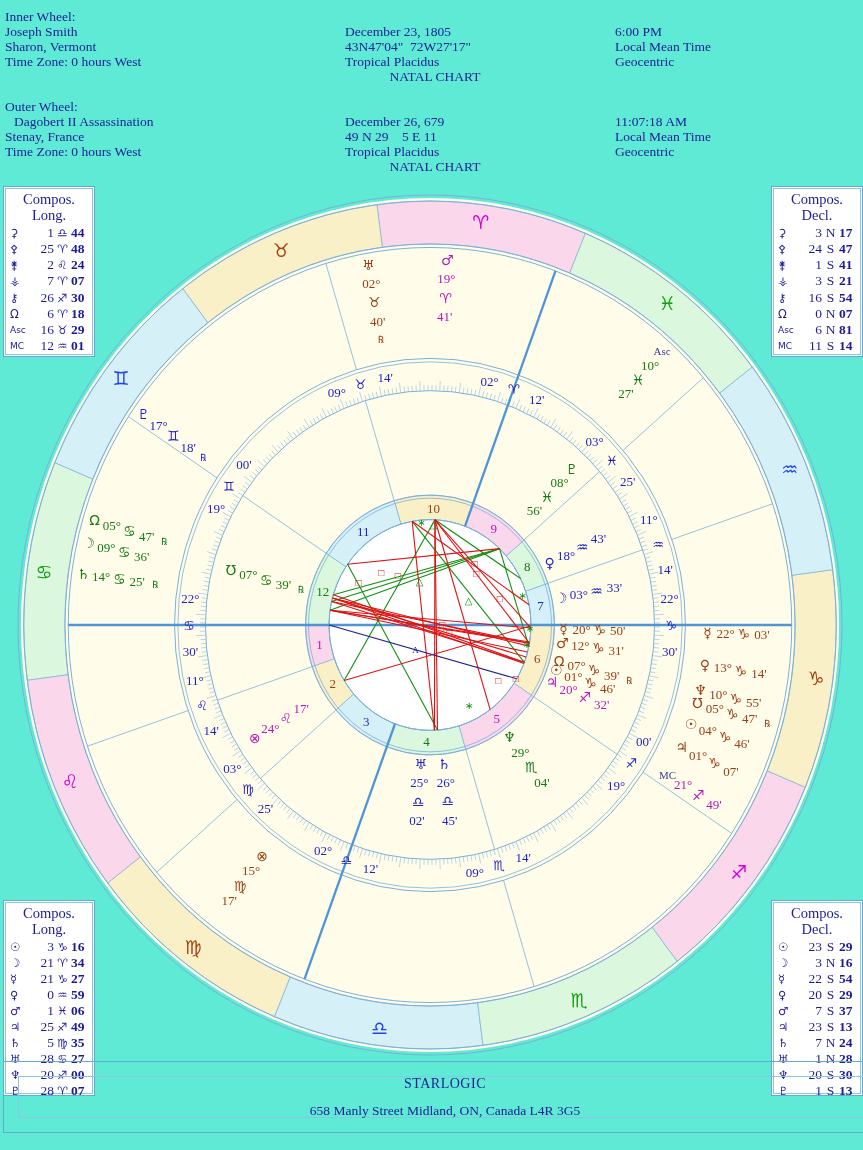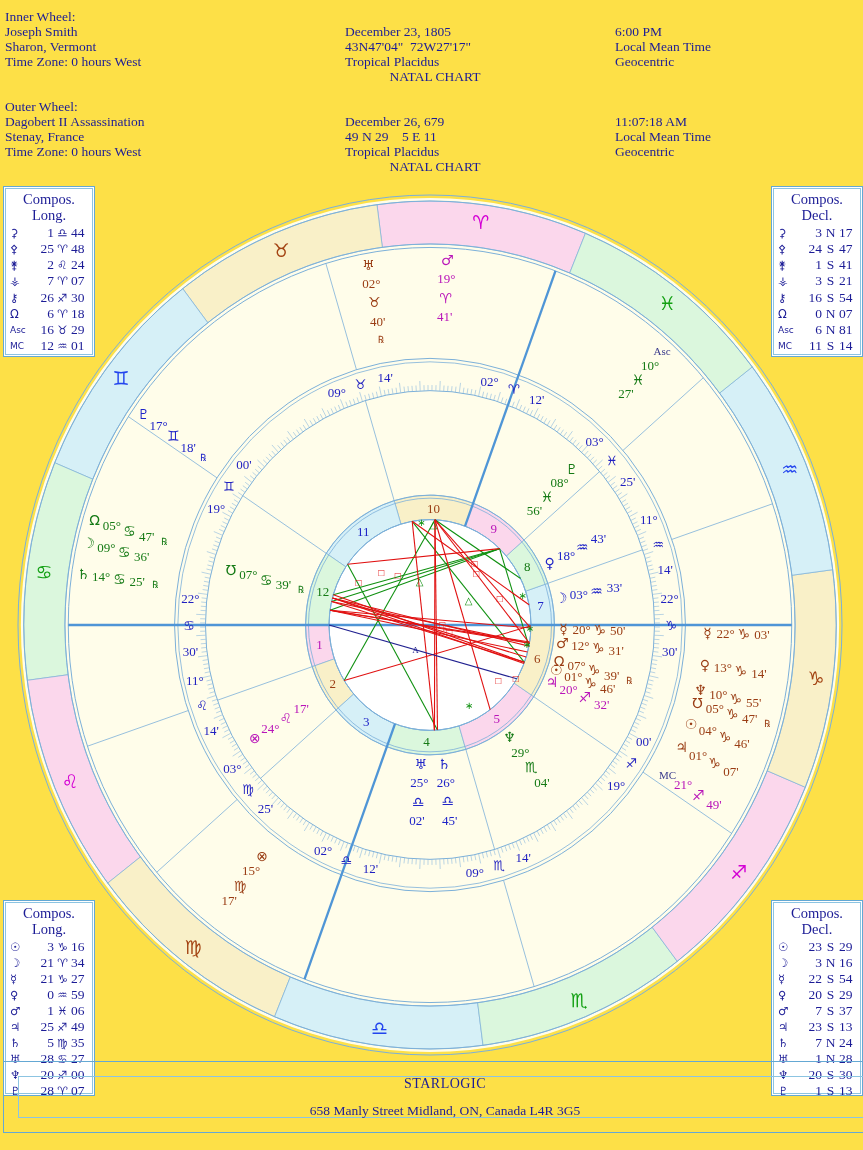--- a/index.html
+++ b/index.html
@@ -1,29 +1,29 @@
 <!DOCTYPE html>
 <html><head>
 <meta charset="utf-8">
 <style>
   html,body{margin:0;padding:0;background:#fff;}
-  .page{position:relative;width:863px;height:1150px;background:#fde047;overflow:hidden;
+  .page{position:relative;width:863px;height:1150px;background:#5eead4;overflow:hidden;
         font-family:"Liberation Serif", serif;color:#1c1c96;}
   .hline{position:absolute;font-size:13.5px;line-height:15px;white-space:pre;}
   .pbox{position:absolute;border:1px solid #64a8d4;padding:1px;background:#fff;}
   .pbox .inner{border:1px solid #8cc4e2;width:100%;height:100%;box-sizing:border-box;
                display:flex;flex-direction:column;padding:2px 4px 0 4px;}
   .pbox-title{text-align:center;font-size:14.5px;line-height:16px;margin-bottom:2px;}
   .prow{display:flex;align-items:center;font-size:13.5px;flex:1;min-height:0;}
   .prow .g{width:17px;font-family:"DejaVu Sans",sans-serif;font-size:11.5px;text-align:left;}
   .prow .g.txt{font-size:9px;}
   .prow .a{flex:1;text-align:right;}
   .prow .b{width:17px;text-align:center;font-family:"DejaVu Sans",sans-serif;font-size:11.5px;}
   .prow .b.ltr{font-family:"Liberation Serif",serif;font-size:13.5px;}
-  .prow .c{width:17px;text-align:left;}
+  .prow .c{width:17px;text-align:left;font-weight:bold;}
   .footerbox{position:absolute;left:3px;top:1061px;width:854px;height:42px;border:1px solid #64a8d4;padding:14px;}
   .footerbox .inner{border:1px solid #8cc4e2;width:100%;height:100%;box-sizing:border-box;
                     display:flex;flex-direction:column;justify-content:center;text-align:center;}
   .f1{font-size:14px;letter-spacing:0.5px;}
   .f2{font-size:13.5px;margin-top:11px;}
   svg text{user-select:none;}
 </style>
 </head>
 <body>
 
@@ -35,21 +35,21 @@
   <div class="hline" style="left:5px;top:54px">Time Zone: 0 hours West</div>
   <div class="hline" style="left:345px;top:24px">December 23, 1805</div>
   <div class="hline" style="left:345px;top:39px">43N47'04"  72W27'17"</div>
   <div class="hline" style="left:345px;top:54px">Tropical Placidus</div>
   <div class="hline" style="left:310px;top:69px;width:250px;text-align:center">NATAL CHART</div>
   <div class="hline" style="left:615px;top:24px">6:00 PM</div>
   <div class="hline" style="left:615px;top:39px">Local Mean Time</div>
   <div class="hline" style="left:615px;top:54px">Geocentric</div>
 
   <div class="hline" style="left:5px;top:99px">Outer Wheel:</div>
-  <div class="hline" style="left:5px;top:114px">Dagobert II Assassination</div>
+  <div class="hline" style="left:14px;top:114px">Dagobert II Assassination</div>
   <div class="hline" style="left:5px;top:129px">Stenay, France</div>
   <div class="hline" style="left:5px;top:144px">Time Zone: 0 hours West</div>
   <div class="hline" style="left:345px;top:114px">December 26, 679</div>
   <div class="hline" style="left:345px;top:129px">49 N 29    5 E 11</div>
   <div class="hline" style="left:345px;top:144px">Tropical Placidus</div>
   <div class="hline" style="left:310px;top:159px;width:250px;text-align:center">NATAL CHART</div>
   <div class="hline" style="left:615px;top:114px">11:07:18 AM</div>
   <div class="hline" style="left:615px;top:129px">Local Mean Time</div>
   <div class="hline" style="left:615px;top:144px">Geocentric</div>
 

